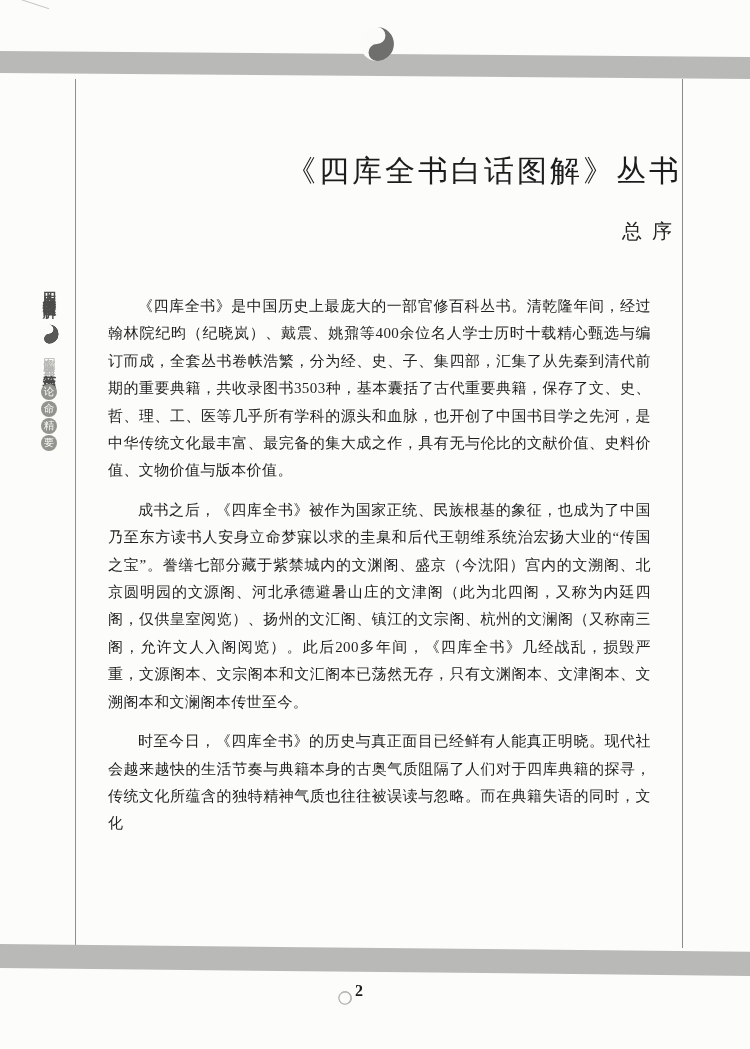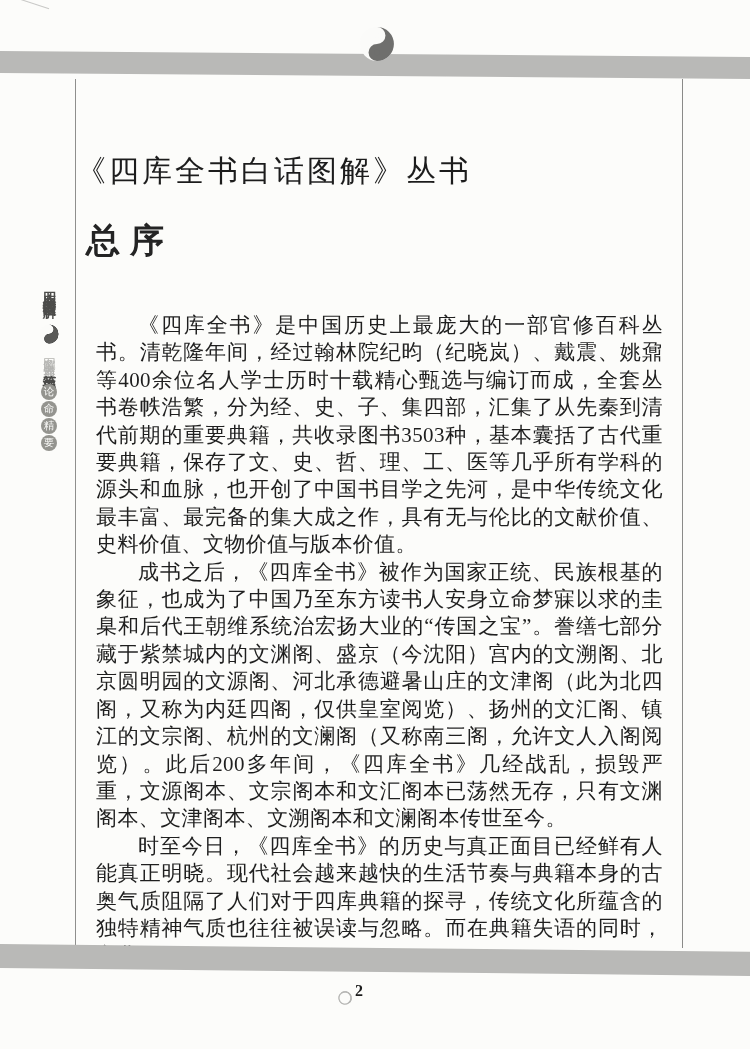--- a/index.html
+++ b/index.html
@@ -26,40 +26,40 @@
     position:absolute;left:359px;top:26px;width:36px;height:36px;
   }
   
   .frame{
     position:absolute;left:75px;top:79px;width:606px;height:869px;
     border-left:1px solid #8f8f8d;
     border-right:1px solid #8a8a88;
     background:transparent;
   }
   .title-block{
-    text-align:left;
+    text-align:right;
     margin-top:72px;
   }
   .series-title{
     font-size:30px;font-weight:normal;color:#1c1c1c;
     letter-spacing:3px;margin:0;
   }
   .section-title{
-    font-size:34px;font-weight:bold;color:#242424;
+    font-size:20px;font-weight:normal;color:#242424;
     letter-spacing:10px;margin:26px 0 0 0;
     text-indent:10px;
   }
   .body-text{
     margin-top:48px;
     padding:0 19px 0 20px;
     color:#1f1f1f;
   }
   .body-text p{
-    margin:0;
-    font-size:21px;
+    margin:12px;
+    font-size:15px;
     line-height:27.4px;
     text-align:justify;
     text-indent:2em;
     letter-spacing:0.4px;
   }
   
   .sidebar{
     position:absolute;left:30px;top:281px;width:38px;
     display:flex;flex-direction:column;align-items:center;
   }

